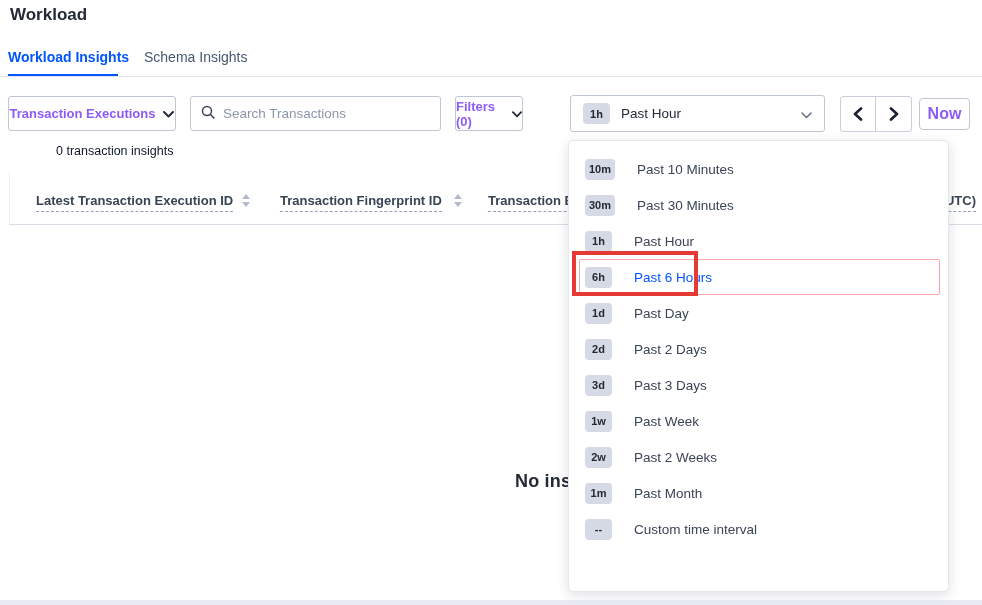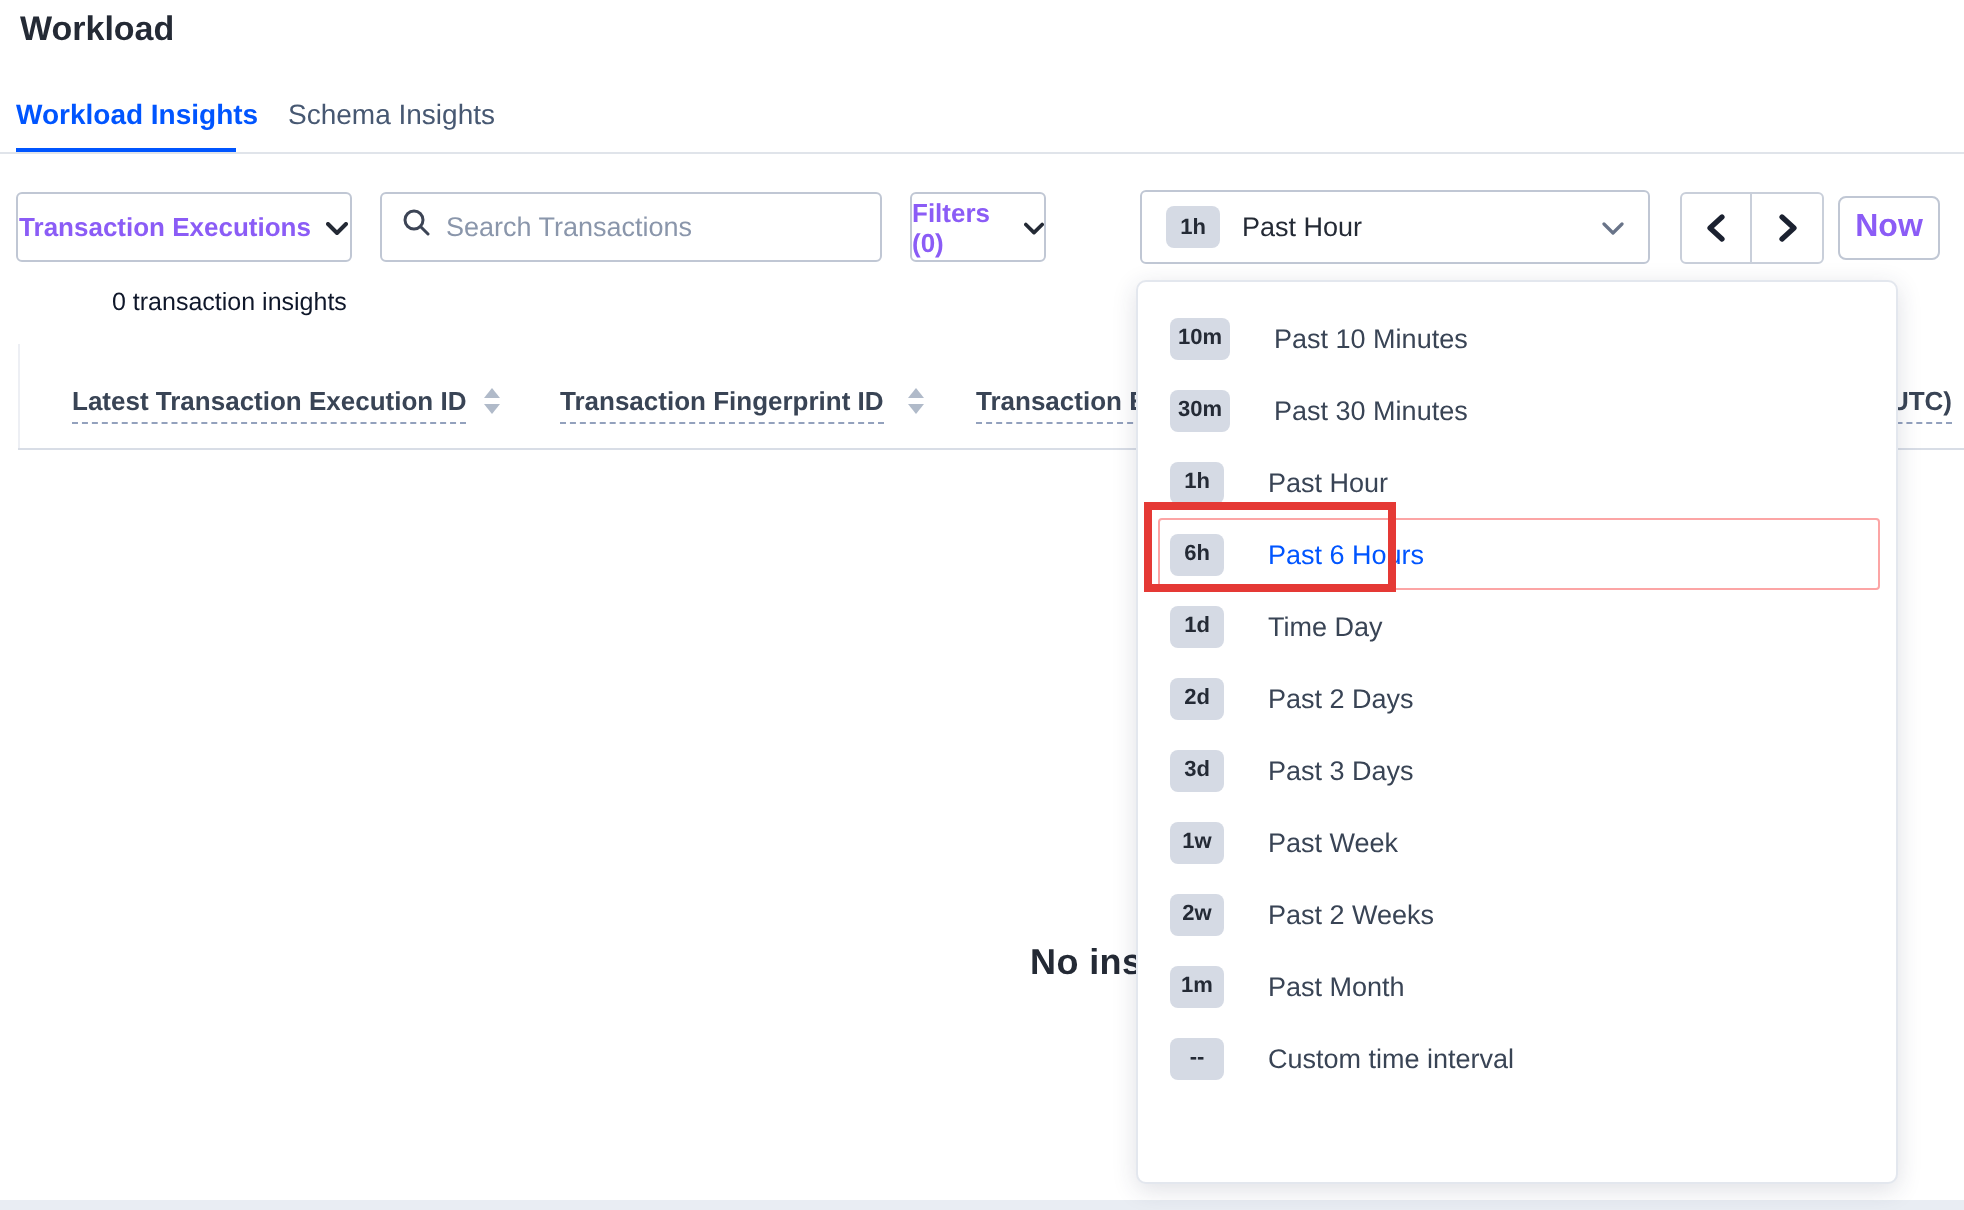--- a/index.html
+++ b/index.html
@@ -208,21 +208,21 @@
     <div class="time-option">
       <span class="time-badge">1h</span>
       <span class="opt-label">Past Hour</span>
     </div>
     <div class="time-option selected">
       <span class="time-badge">6h</span>
       <span class="opt-label">Past 6 Hours</span>
     </div>
     <div class="time-option">
       <span class="time-badge">1d</span>
-      <span class="opt-label">Time Day</span>
+      <span class="opt-label">Past Day</span>
     </div>
     <div class="time-option">
       <span class="time-badge">2d</span>
       <span class="opt-label">Past 2 Days</span>
     </div>
     <div class="time-option">
       <span class="time-badge">3d</span>
       <span class="opt-label">Past 3 Days</span>
     </div>
     <div class="time-option">

